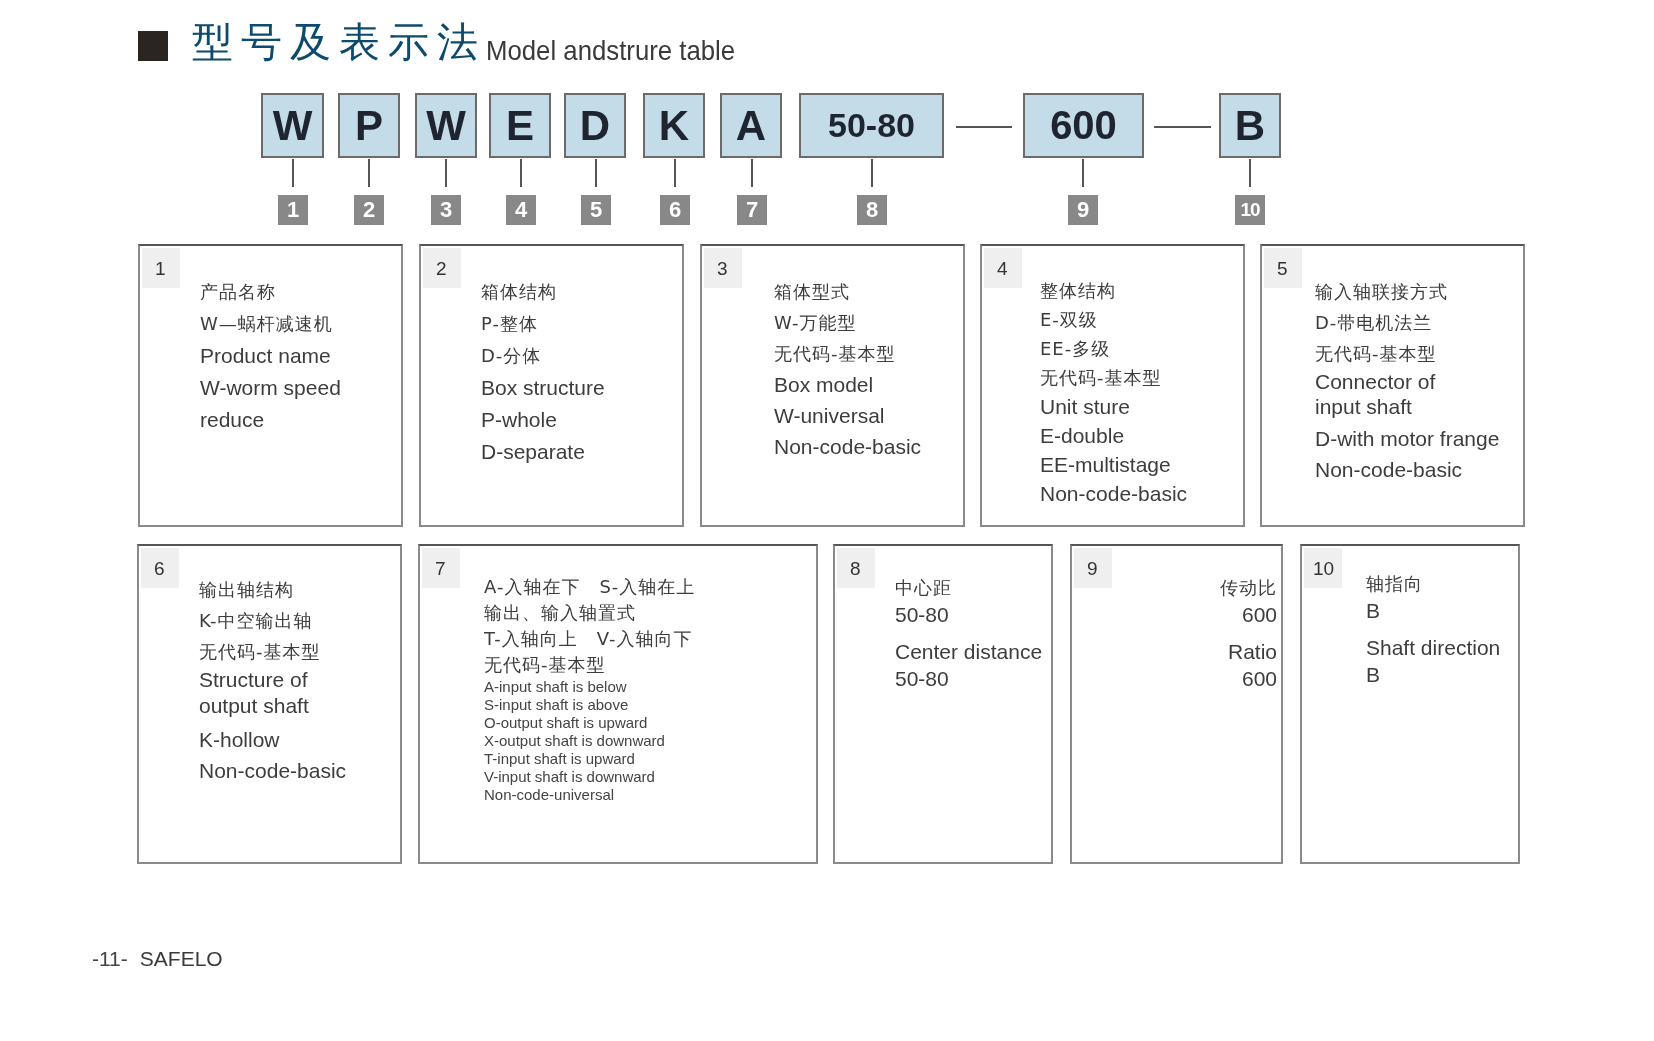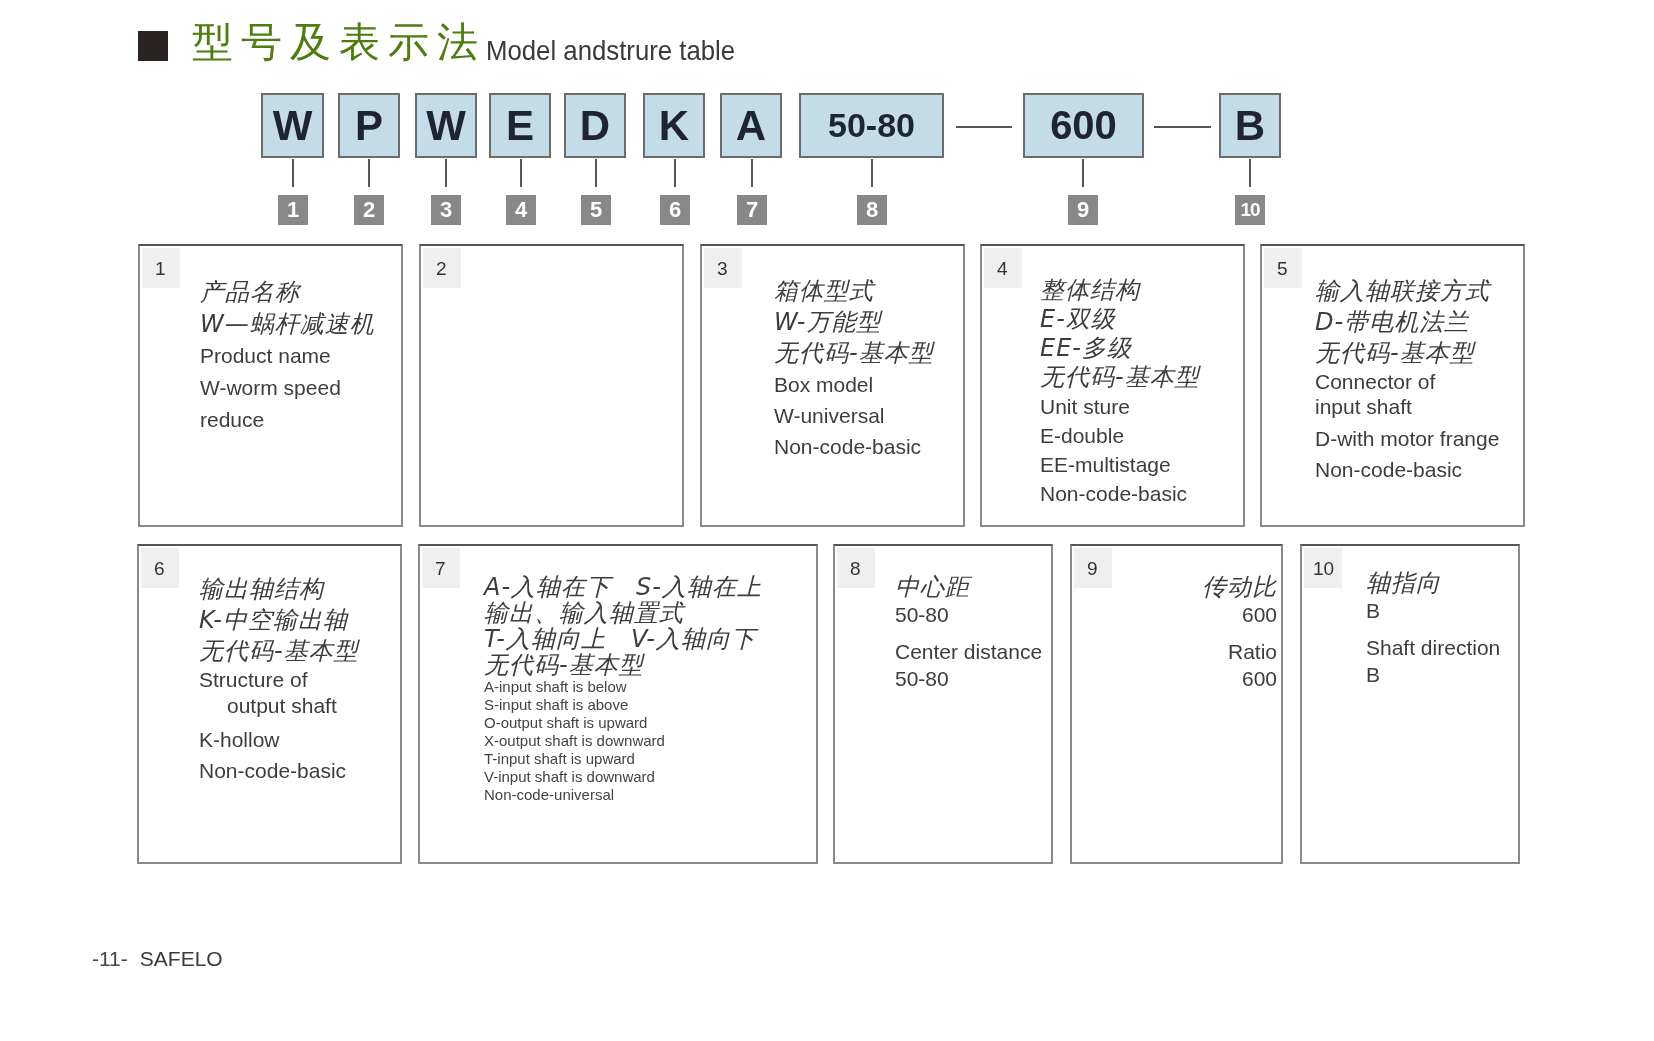--- a/index.html
+++ b/index.html
@@ -1,39 +1,39 @@
 <!DOCTYPE html>
 <html><head>
 <meta charset="utf-8">
 <style>
   * { box-sizing: border-box; margin: 0; padding: 0; }
   html, body { width: 1654px; height: 1041px; background: #ffffff; overflow: hidden; }
   body { position: relative; font-family: "Liberation Sans", "DejaVu Sans", sans-serif; color: #3a3a3a; }
 
   .title-square { position: absolute; left: 138px; top: 31px; width: 30px; height: 30px; background: #2a2522; }
-  .title-cn { position: absolute; left: 192px; top: 16px; font-size: 41px; letter-spacing: 8px; color: #4d7c0f; font-family: "DejaVu Sans", sans-serif; line-height: 52px; }
+  .title-cn { position: absolute; left: 192px; top: 16px; font-size: 41px; letter-spacing: 8px; color: #0c4a6e; font-family: "DejaVu Sans", sans-serif; line-height: 52px; }
   .title-en { position: absolute; left: 486px; top: 34px; font-size: 28px; color: #3a3a3a; line-height: 34px; font-family: "Liberation Sans", sans-serif; transform: scaleX(0.92); transform-origin: left center; }
 
   .code-box { position: absolute; top: 93px; height: 65px; background: #c3dce8; border: 2px solid #6b6b6b;
               display: flex; align-items: center; justify-content: center;
               font-family: "Liberation Sans", sans-serif; font-weight: bold; color: #1e2530; font-size: 42px; }
   .code-box.wide { font-size: 34px; }
   .dash { position: absolute; top: 126px; height: 2px; background: #555; }
   .stem { position: absolute; top: 159px; width: 2px; height: 28px; background: #555; }
   .badge { position: absolute; top: 195px; width: 30px; height: 30px; background: #888888;
            color: #ffffff; font-weight: bold; font-size: 22px; display: flex; align-items: center; justify-content: center; font-family: "Liberation Sans", sans-serif; }
   .badge.two { font-size: 19px; letter-spacing: -1px; }
 
   .card { position: absolute; background: #fff; border: 2px solid #8a8a8a; border-top-color: #555; }
   .card .num { position: absolute; left: 2px; top: 2px; width: 38px; height: 40px; background: #efefef;
                font-size: 19px; color: #333; padding: 10px 0 0 13px; }
   .card .num.two { padding-left: 9px; }
   .card .body { position: absolute; left: 60px; top: 28px; right: 4px; font-size: 21px; color: #3d3d3d; }
   .line { display: block; white-space: nowrap; }
-  .cn { font-family: "DejaVu Sans", sans-serif; font-size: 24px; letter-spacing: 1px; font-style: italic; }
+  .cn { font-family: "DejaVu Sans", sans-serif; font-size: 18px; letter-spacing: 1px; }
   .sm { font-size: 15px; line-height: 18px; color: #444; }
 
   .footer { position: absolute; left: 92px; top: 947px; font-size: 21px; color: #444; }
   .footer .brand { margin-left: 12px; font-size: 21px; color: #3a3a3a; }
 </style>
 </head>
 <body>
 
 <div class="title-square"></div>
 <div class="title-cn">型号及表示法</div>
@@ -82,20 +82,28 @@
     <span class="line cn">产品名称</span>
     <span class="line cn">W—蜗杆减速机</span>
     <span class="line">Product name</span>
     <span class="line">W-worm speed</span>
     <span class="line">reduce</span>
   </div>
 </div>
 
 <div class="card" style="left:419px;top:244px;width:265px;height:283px;">
   <div class="num">2</div>
+  <div class="body" style="top:30px;line-height:32px;">
+    <span class="line cn">箱体结构</span>
+    <span class="line cn">P-整体</span>
+    <span class="line cn">D-分体</span>
+    <span class="line">Box structure</span>
+    <span class="line">P-whole</span>
+    <span class="line">D-separate</span>
+  </div>
 </div>
 
 <div class="card" style="left:700px;top:244px;width:265px;height:283px;">
   <div class="num">3</div>
   <div class="body" style="top:30px;line-height:31px;left:72px;">
     <span class="line cn">箱体型式</span>
     <span class="line cn">W-万能型</span>
     <span class="line cn">无代码-基本型</span>
     <span class="line">Box model</span>
     <span class="line">W-universal</span>
@@ -130,21 +138,21 @@
   </div>
 </div>
 
 <div class="card" style="left:137px;top:544px;width:265px;height:320px;">
   <div class="num">6</div>
   <div class="body" style="top:28px;line-height:31px;">
     <span class="line cn">输出轴结构</span>
     <span class="line cn">K-中空输出轴</span>
     <span class="line cn">无代码-基本型</span>
     <span class="line" style="line-height:26px;">Structure of</span>
-    <span class="line" style="line-height:26px;margin-bottom:5px;margin-left:28px;">output shaft</span>
+    <span class="line" style="line-height:26px;margin-bottom:5px;">output shaft</span>
     <span class="line">K-hollow</span>
     <span class="line">Non-code-basic</span>
   </div>
 </div>
 
 <div class="card" style="left:418px;top:544px;width:400px;height:320px;">
   <div class="num">7</div>
   <div class="body" style="top:28px;line-height:26px;left:64px;">
     <span class="line cn">A-入轴在下　S-入轴在上</span>
     <span class="line cn">输出、输入轴置式</span>

